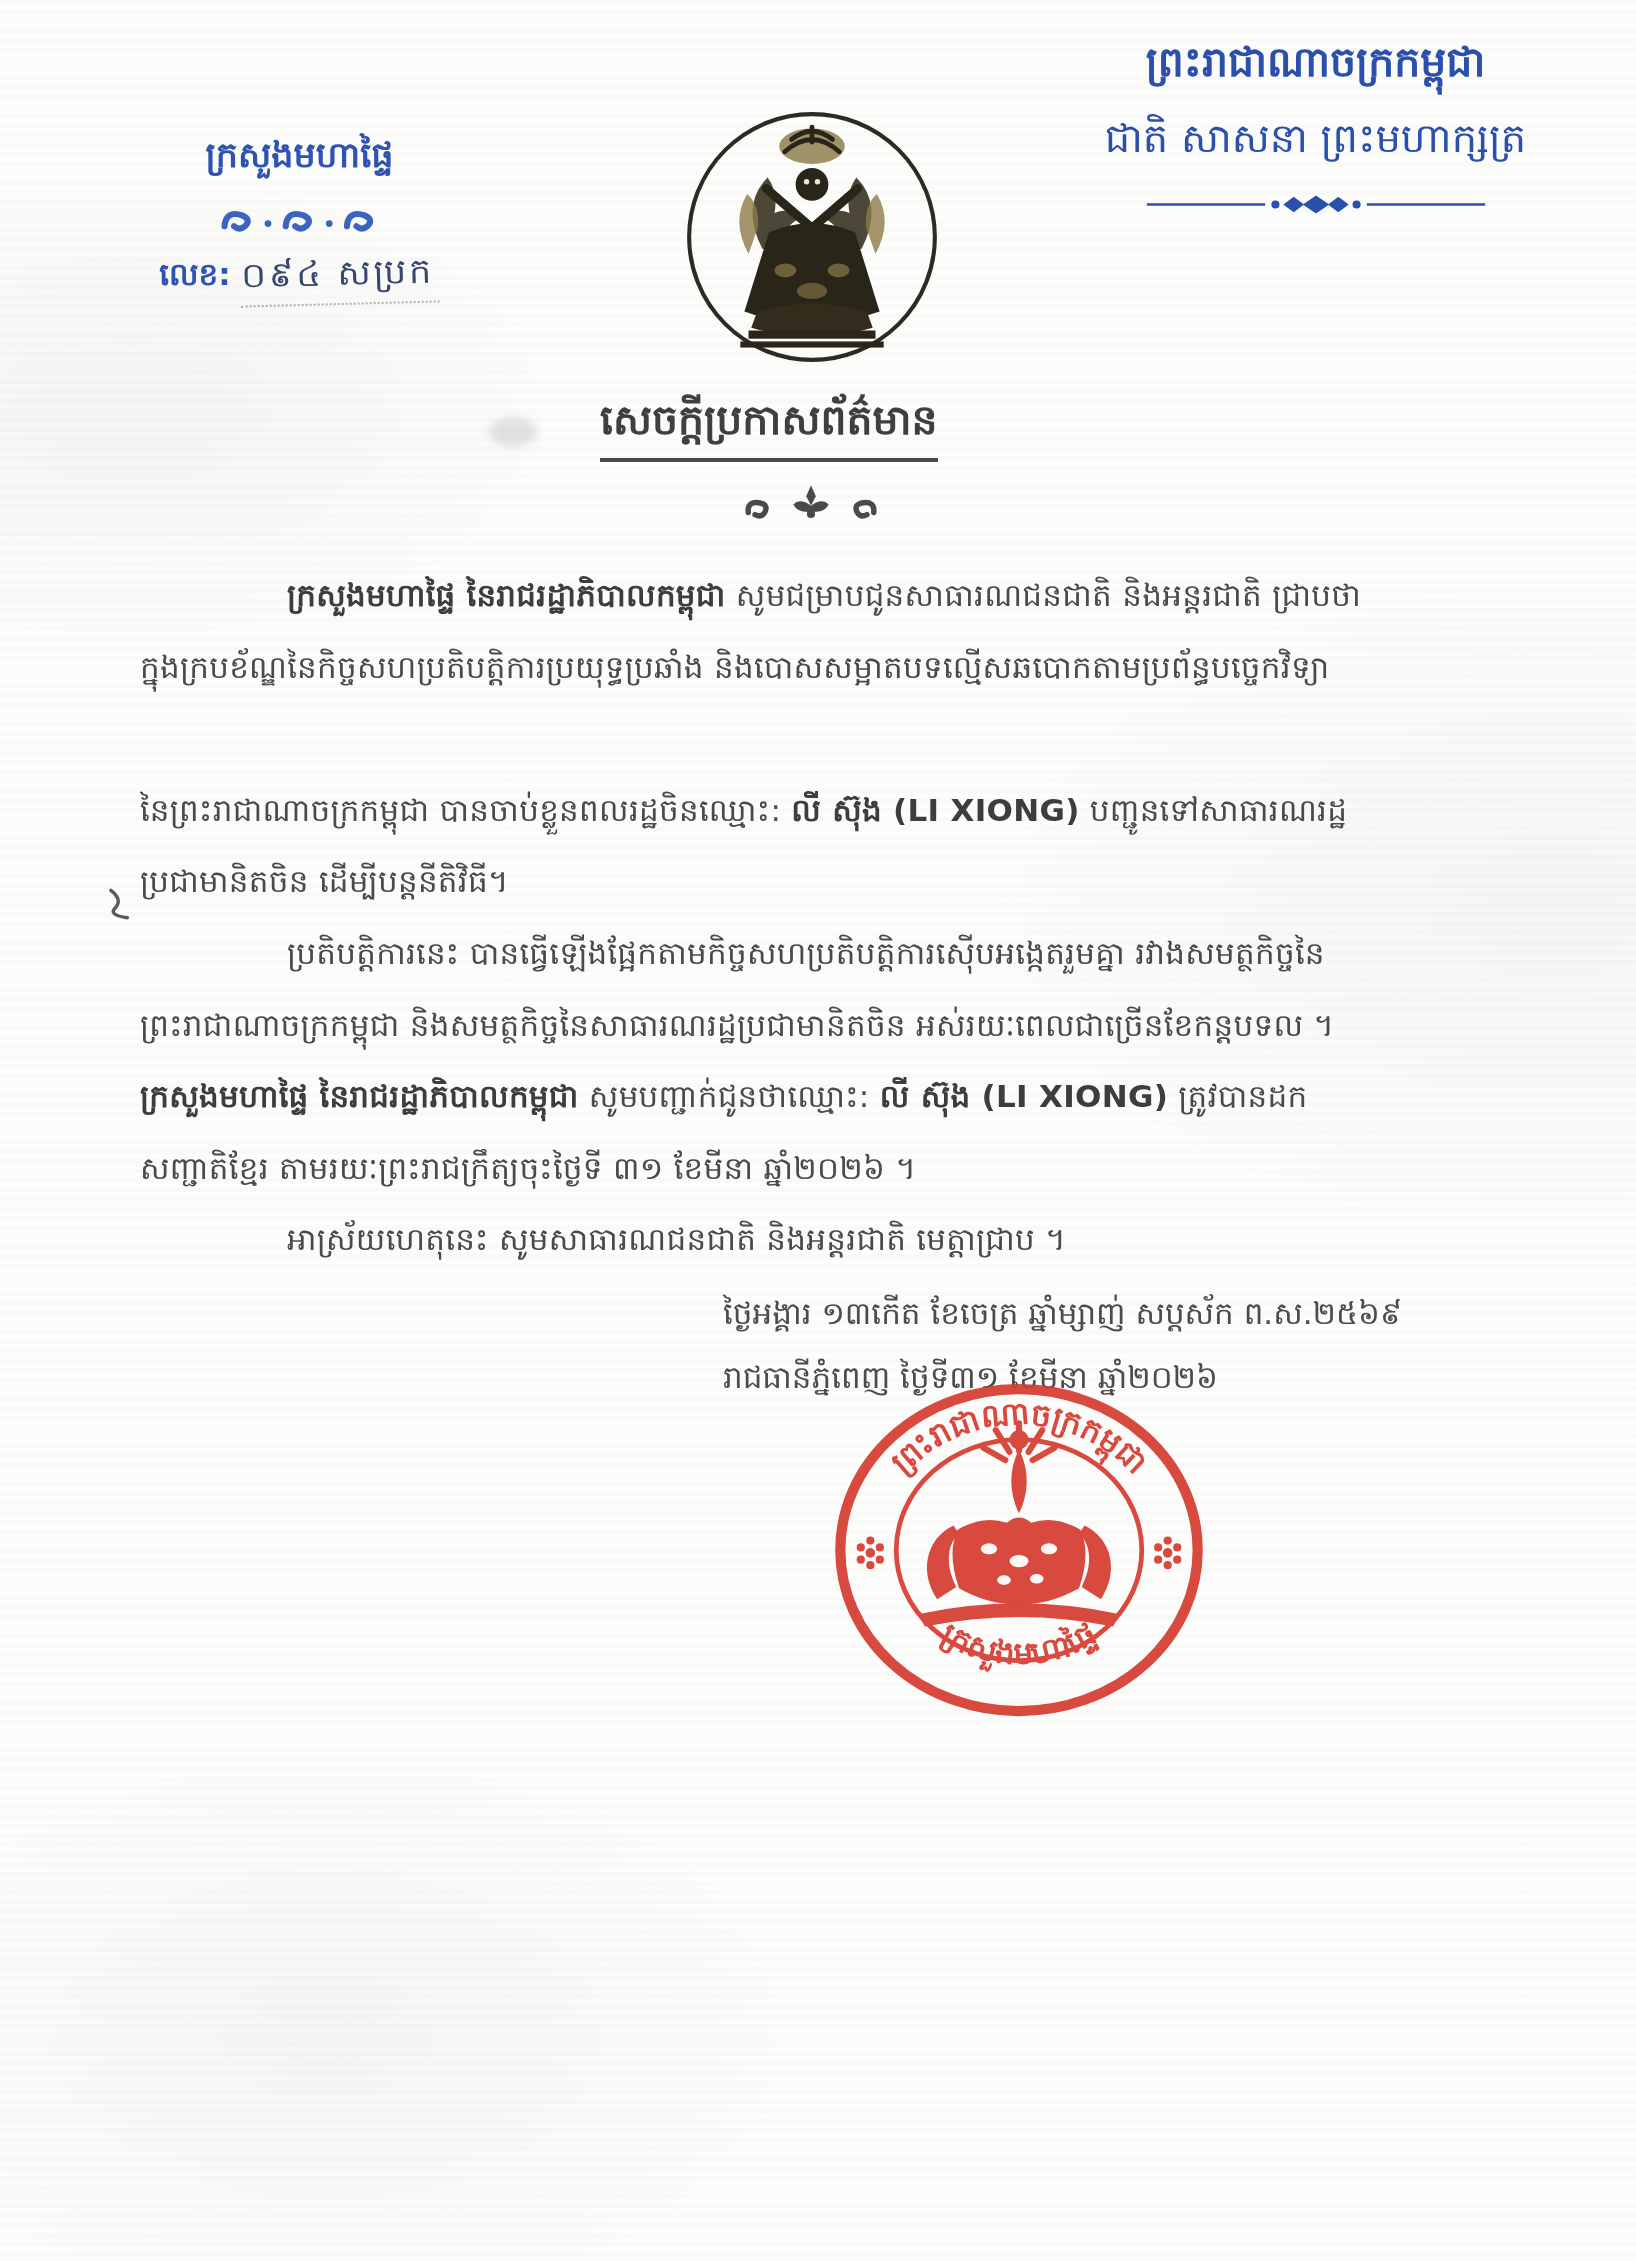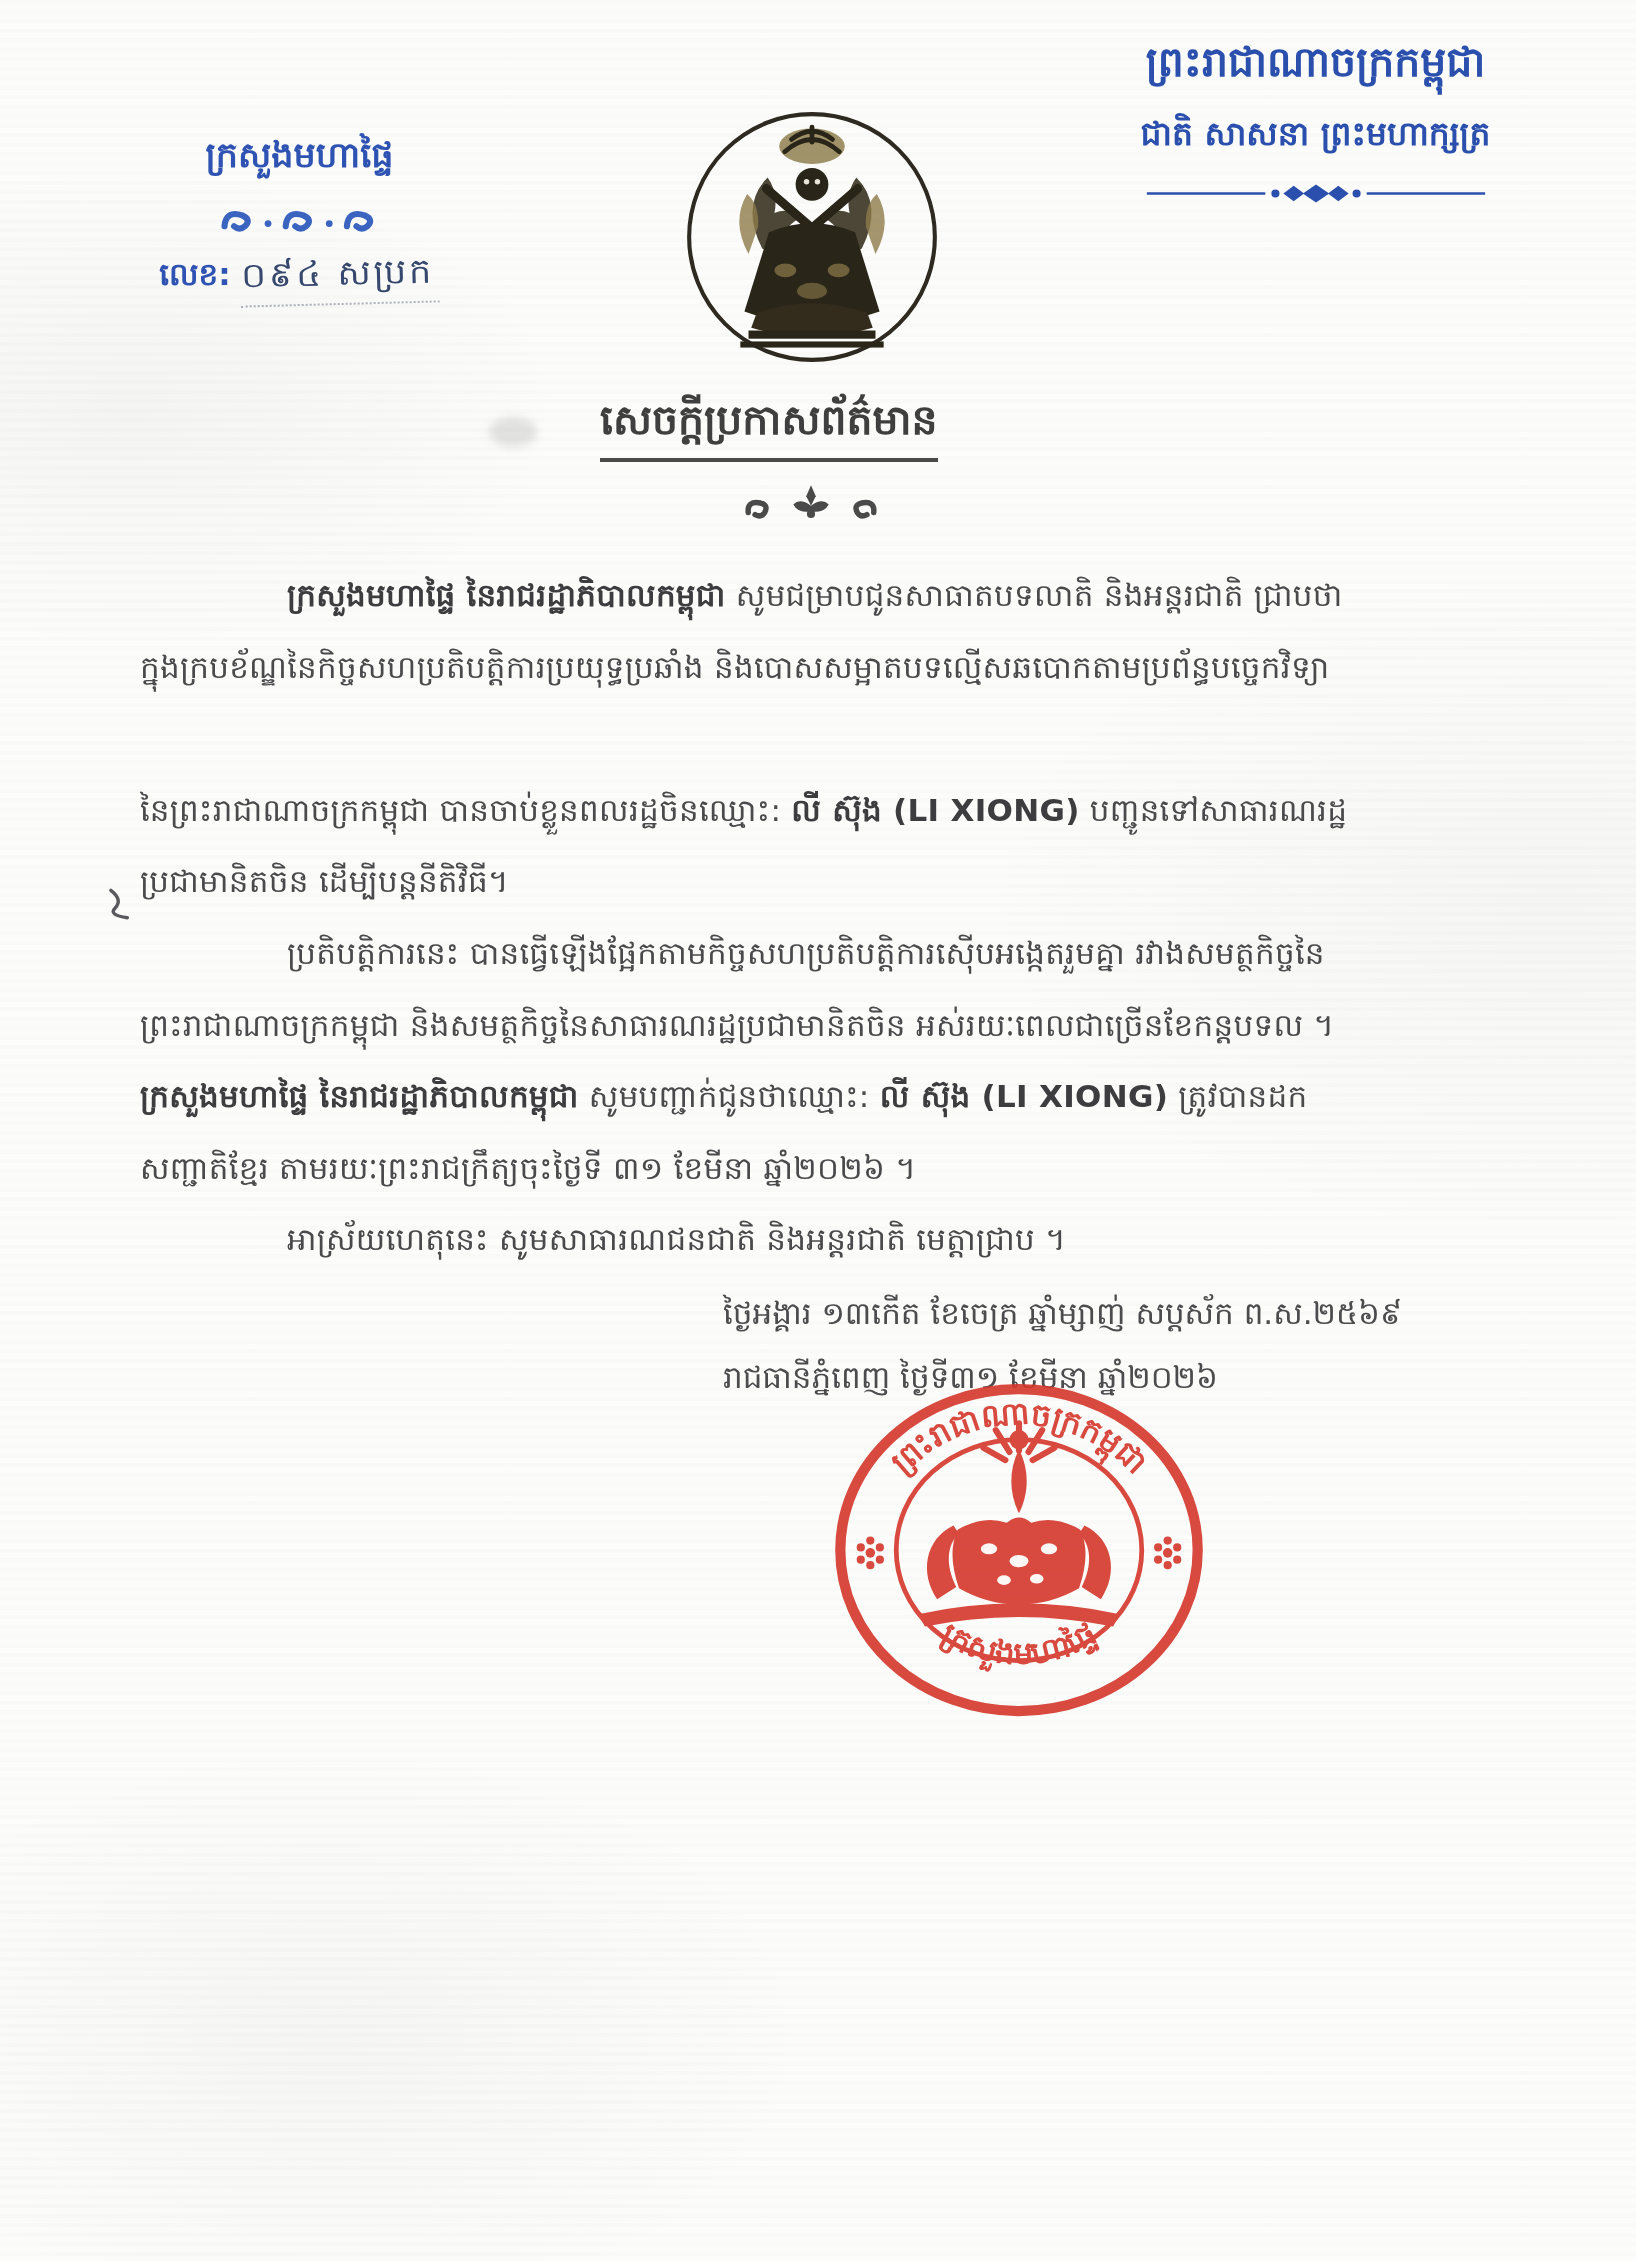--- a/index.html
+++ b/index.html
@@ -22,21 +22,21 @@
   #lh-left{position:absolute;left:95px;top:102px;width:409px;text-align:center;}
   #lh-left .l1{font-size:37px;font-weight:700;color:#2f53b2;line-height:1.0;}
   #lh-left .l2{font-size:35px;font-weight:700;color:#2f53b2;margin-top:31px;}
   #lh-left .orn{margin-top:19px;}
   #lh-left .num{margin-top:15px;font-size:31px;white-space:nowrap;}
   #lh-left .num .lbl{color:#2f53b2;font-weight:700;}
   #lh-left .num .hw{color:#37486f;font-size:35px;letter-spacing:2.7px;display:inline-block;transform:rotate(-1.5deg);border-bottom:2px dotted rgba(80,90,110,0.45);padding:0 5.5px 1.4px 1.4px;}
   
   #lh-right{position:absolute;left:1036px;top:41px;width:559px;text-align:center;}
   #lh-right .l1{font-size:41px;font-weight:700;color:#2b4fad;line-height:1.05;}
-  #lh-right .l2{font-size:33px;font-weight:700;color:#2b4fad;margin-top:29px;}
+  #lh-right .l2{font-size:40px;font-weight:400;color:#2b4fad;margin-top:29px;}
   #lh-right .div{margin-top:20.5px;}
   
   #doc-title{position:absolute;left:600px;top:394px;width:436px;text-align:left;}
   #doc-title .t{display:inline-block;font-size:41px;font-weight:700;color:#3f3f3f;
      padding-bottom:4.1px;border-bottom:4.8px solid #4a4a4a;white-space:nowrap;}
   #title-orn{position:absolute;left:736px;top:477px;width:150px;height:48px;}
   
   #body-text{position:absolute;left:140px;top:0;width:1346px;height:2261px;}
   .body-line{position:absolute;left:0;width:1346px;height:70px;font-size:31px;color:#4a4a4c;
      white-space:nowrap;overflow:hidden;letter-spacing:0.3px;}
@@ -138,21 +138,21 @@
       <g fill="#4a4a4a">
         <path d="M110 12 l7 16 l-7 14 l-7 -14 z"></path>
         <path d="M110 42 q-16 -12 -26 -2 q8 14 26 10 q18 4 26 -10 q-10 -10 -26 2 z"></path>
         <circle cx="110" cy="54" r="6"></circle>
       </g>
     </svg>
   </div>
   <div id="smudge1"></div>
 
   <div id="body-text">
-      <div class="body-line indent" style="top: 576px;"><span class="seg-b">ក្រសួងមហាផ្ទៃ នៃរាជរដ្ឋាភិបាលកម្ពុជា</span><span class="seg"> សូមជម្រាបជូនសាធាតបទលាតិ និងអន្តរជាតិ ជ្រាបថា</span></div>
+      <div class="body-line indent" style="top: 576px;"><span class="seg-b">ក្រសួងមហាផ្ទៃ នៃរាជរដ្ឋាភិបាលកម្ពុជា</span><span class="seg"> សូមជម្រាបជូនសាធារណជនជាតិ និងអន្តរជាតិ ជ្រាបថា</span></div>
       <div class="body-line" style="top: 648px;"><span class="seg">ក្នុងក្របខ័ណ្ឌនៃកិច្ចសហប្រតិបត្តិការប្រយុទ្ធប្រឆាំង និងបោសសម្អាតបទល្មើសឆបោកតាមប្រព័ន្ធបច្ចេកវិទ្យា</span></div>
       <div class="body-line" style="top: 791px;"><span class="seg">នៃព្រះរាជាណាចក្រកម្ពុជា បានចាប់ខ្លួនពលរដ្ឋចិនឈ្មោះ: </span><span class="seg-b">លី ស៊ុង (LI XIONG)</span><span class="seg"> បញ្ជូនទៅសាធារណរដ្ឋ</span></div>
       <div class="body-line" style="top: 862px;"><span class="seg">ប្រជាមានិតចិន ដើម្បីបន្តនីតិវិធី។</span></div>
       <div class="body-line indent" style="top: 934px;"><span class="seg">ប្រតិបត្តិការនេះ បានធ្វើឡើងផ្អែកតាមកិច្ចសហប្រតិបត្តិការស៊ើបអង្កេតរួមគ្នា រវាងសមត្ថកិច្ចនៃ</span></div>
       <div class="body-line" style="top: 1006px;"><span class="seg">ព្រះរាជាណាចក្រកម្ពុជា និងសមត្ថកិច្ចនៃសាធារណរដ្ឋប្រជាមានិតចិន អស់រយៈពេលជាច្រើនខែកន្តបទល ។</span></div>
       <div class="body-line" style="top: 1077px;"><span class="seg-b">ក្រសួងមហាផ្ទៃ នៃរាជរដ្ឋាភិបាលកម្ពុជា</span><span class="seg"> សូមបញ្ជាក់ជូនថាឈ្មោះ: </span><span class="seg-b">លី ស៊ុង (LI XIONG)</span><span class="seg"> ត្រូវបានដក</span></div>
       <div class="body-line" style="top: 1149px;"><span class="seg">សញ្ជាតិខ្មែរ តាមរយៈព្រះរាជក្រឹត្យចុះថ្ងៃទី ៣១ ខែមីនា ឆ្នាំ២០២៦ ។</span></div>
       <div class="body-line indent" style="top: 1220px;"><span class="seg">អាស្រ័យហេតុនេះ សូមសាធារណជនជាតិ និងអន្តរជាតិ មេត្តាជ្រាប ។</span></div>
     </div>
 

